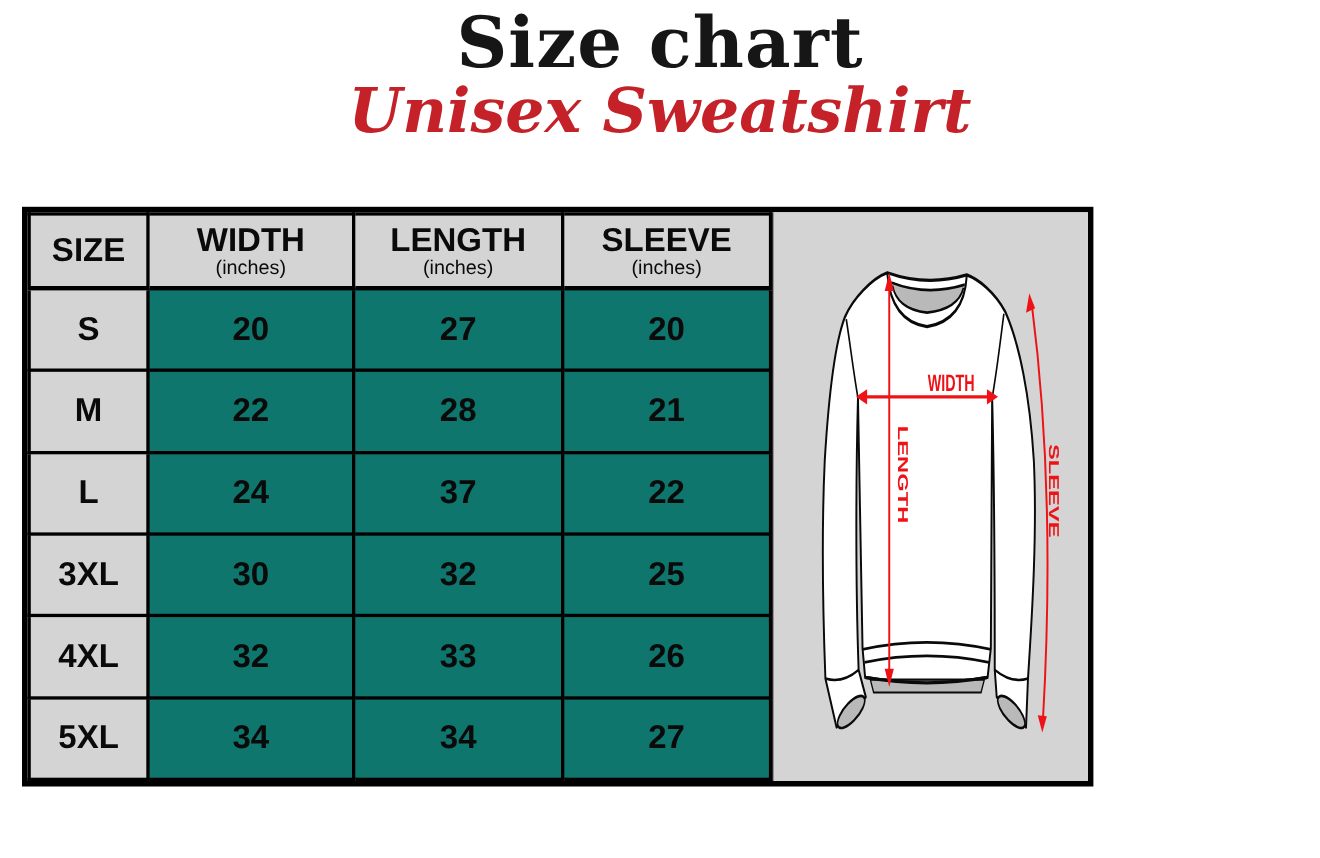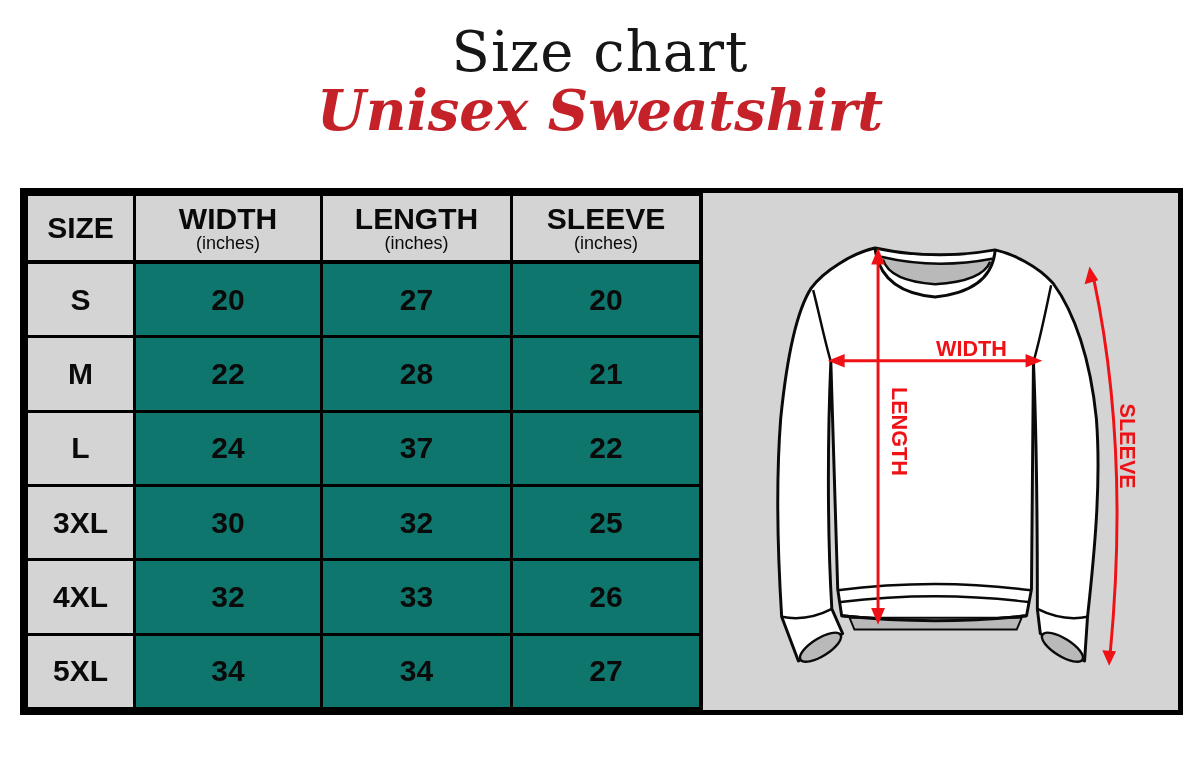--- a/index.html
+++ b/index.html
@@ -3,30 +3,30 @@
 <meta charset="utf-8">
 <style>
   html,body{margin:0;padding:0;}
   body{
     width:1200px;height:780px;overflow:hidden;background:#ffffff;
     font-family:"Liberation Sans",sans-serif;position:relative;
   }
   .header{position:absolute;top:0;left:0;width:1200px;text-align:center;}
   .title{
     font-family:"DejaVu Serif","Liberation Serif",serif;
-    font-size:56px;font-weight:400;color:#161616;
-    line-height:1.05;margin-top:23px;letter-spacing:1px;
+    font-size:64px;font-weight:700;color:#161616;
+    line-height:1.05;margin-top:6px;letter-spacing:1px;
   }
   .subtitle{
     font-family:"DejaVu Serif","Liberation Serif",serif;
     font-size:56px;font-weight:bold;font-style:italic;color:#c42128;
     line-height:1.0;margin-top:0px;letter-spacing:0px;
   }
   .main{
-    position:absolute;left:20px;top:188px;width:1163px;height:527px;
+    position:absolute;left:20px;top:188px;width:974px;height:527px;
     border:5px solid #000;box-sizing:border-box;display:flex;background:#fff;
   }
   .size-table{width:676px;flex:0 0 676px;border-collapse:collapse;table-layout:fixed;}
   .size-table td,.size-table th{
     border:3px solid #000;text-align:center;vertical-align:middle;
     padding:0;color:#0a0a0a;
   }
   .size-table thead th{background:#d4d4d4;height:64px;border-bottom:4px solid #000;}
   .head-label{font-size:30px;font-weight:bold;line-height:1.0;letter-spacing:0px;}
   .head-sub{font-size:18px;font-weight:400;line-height:1.05;}

